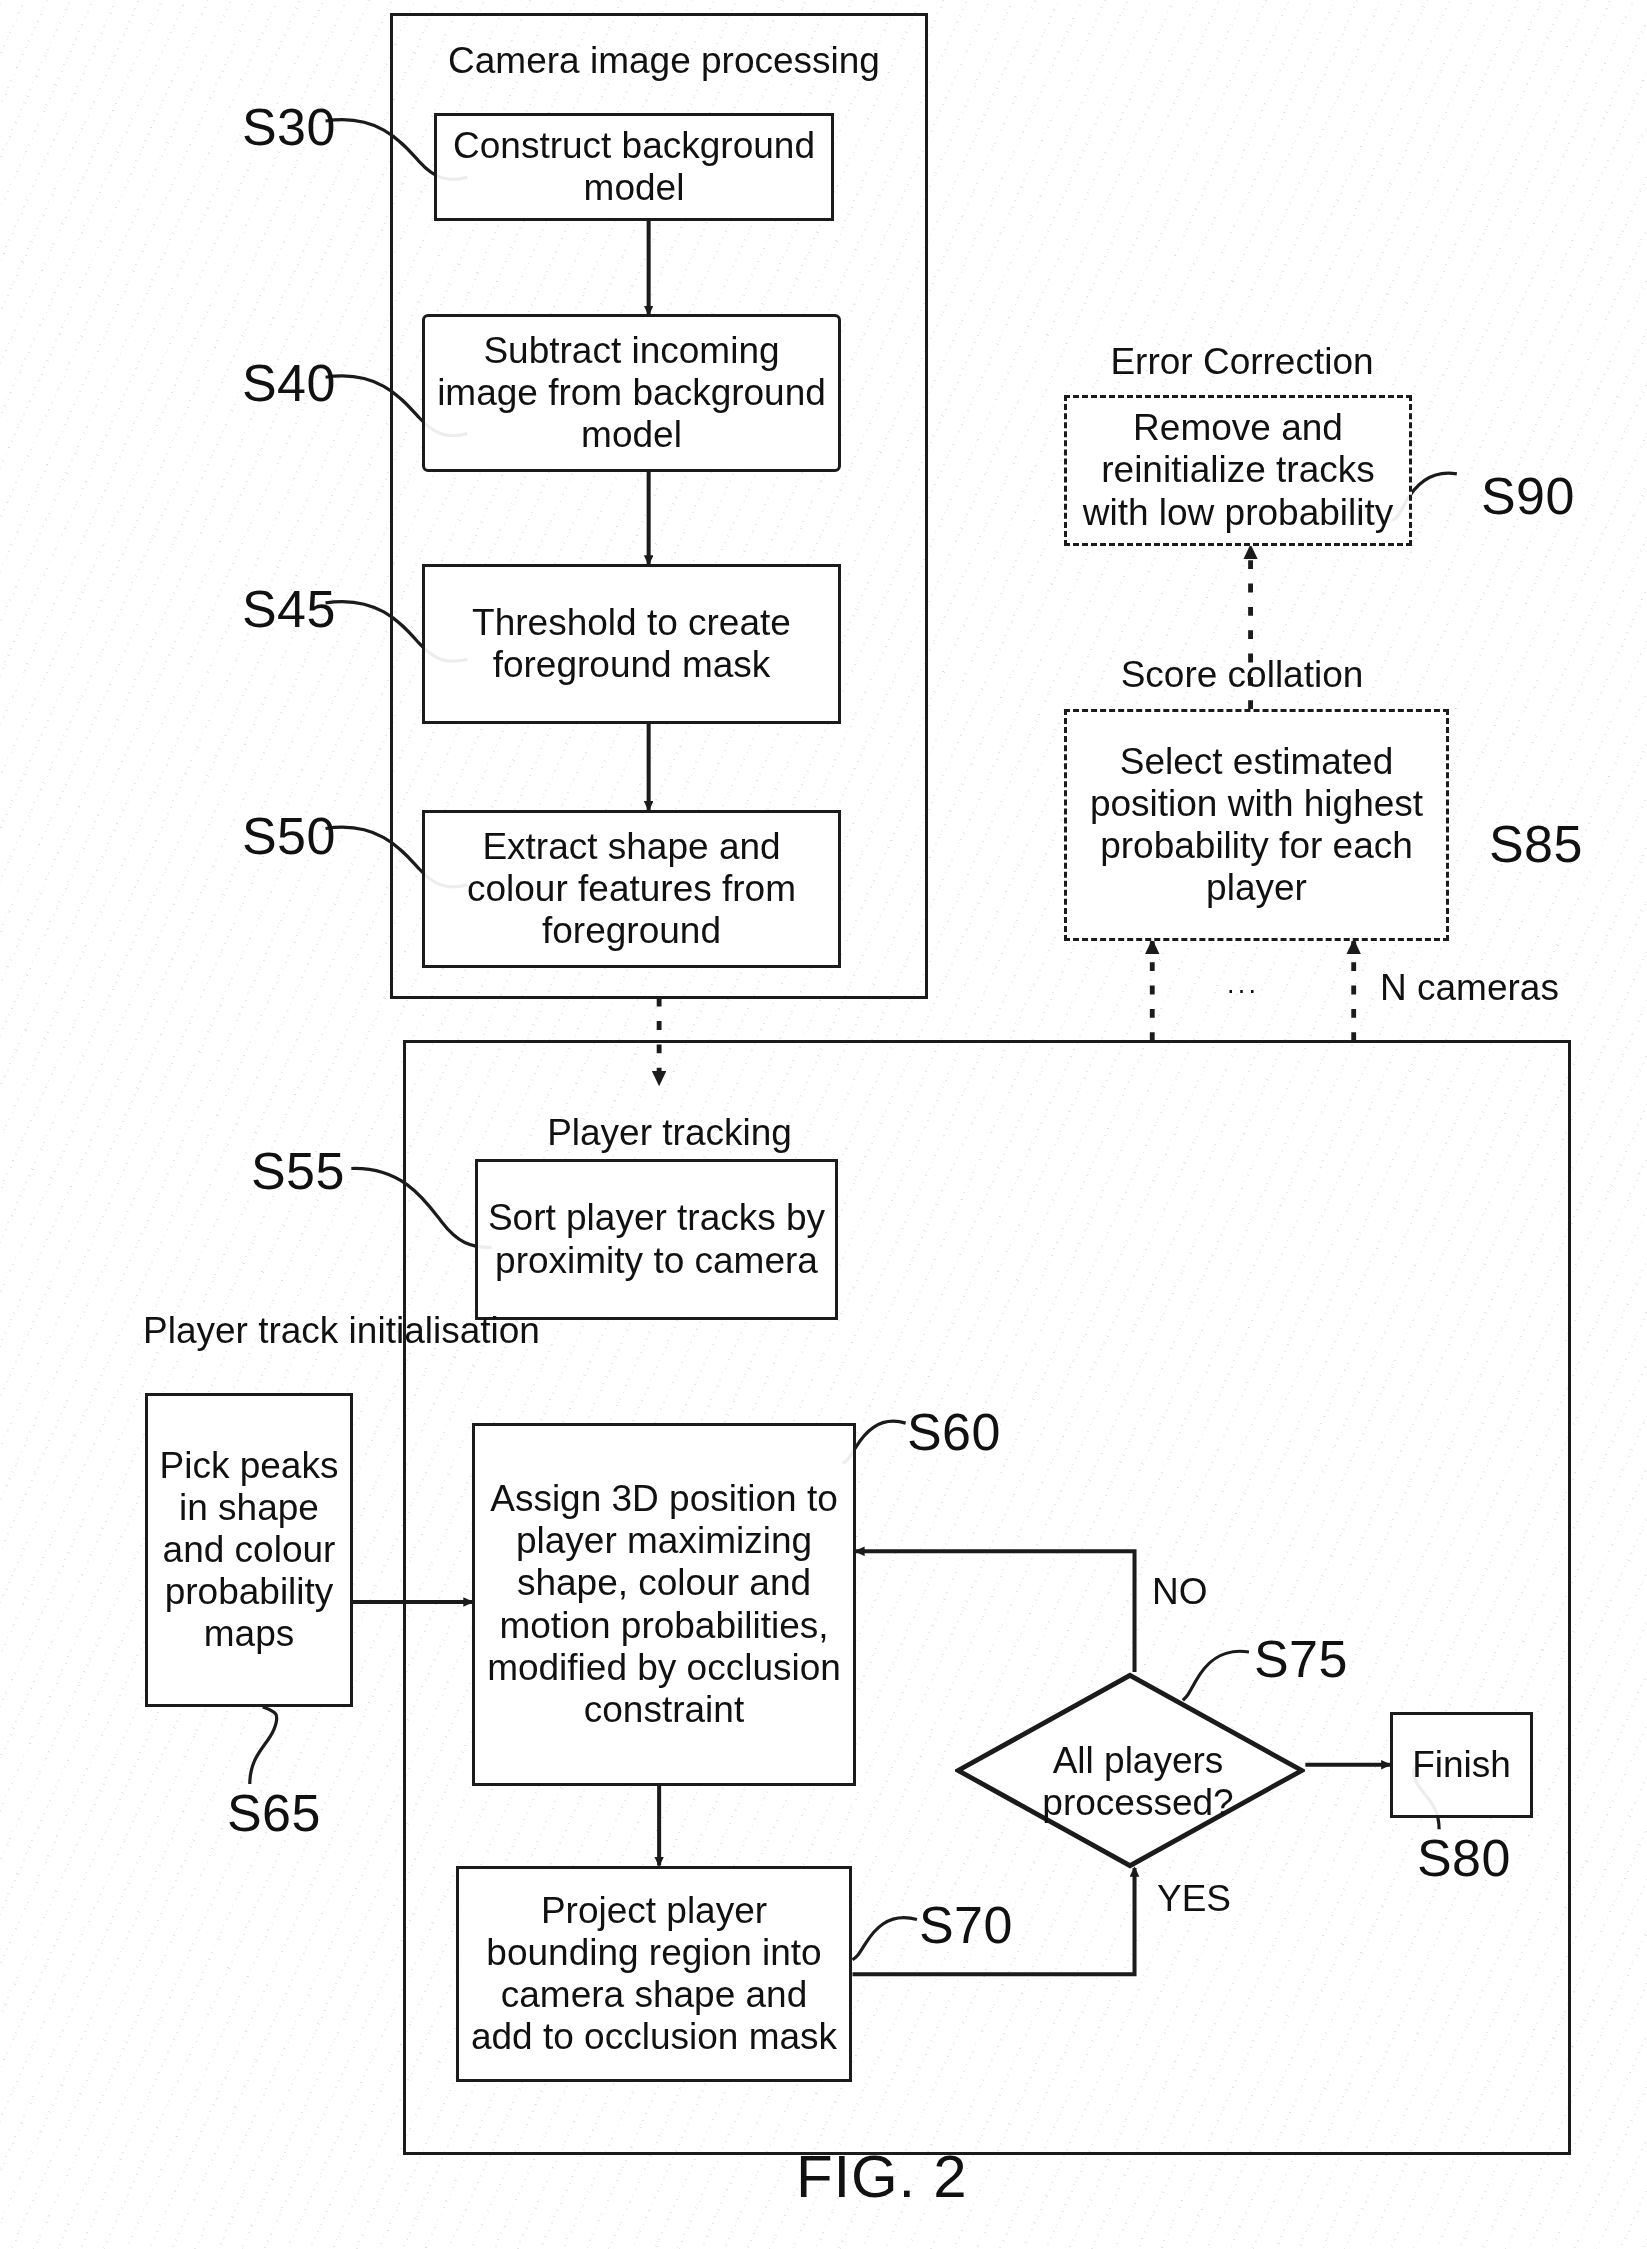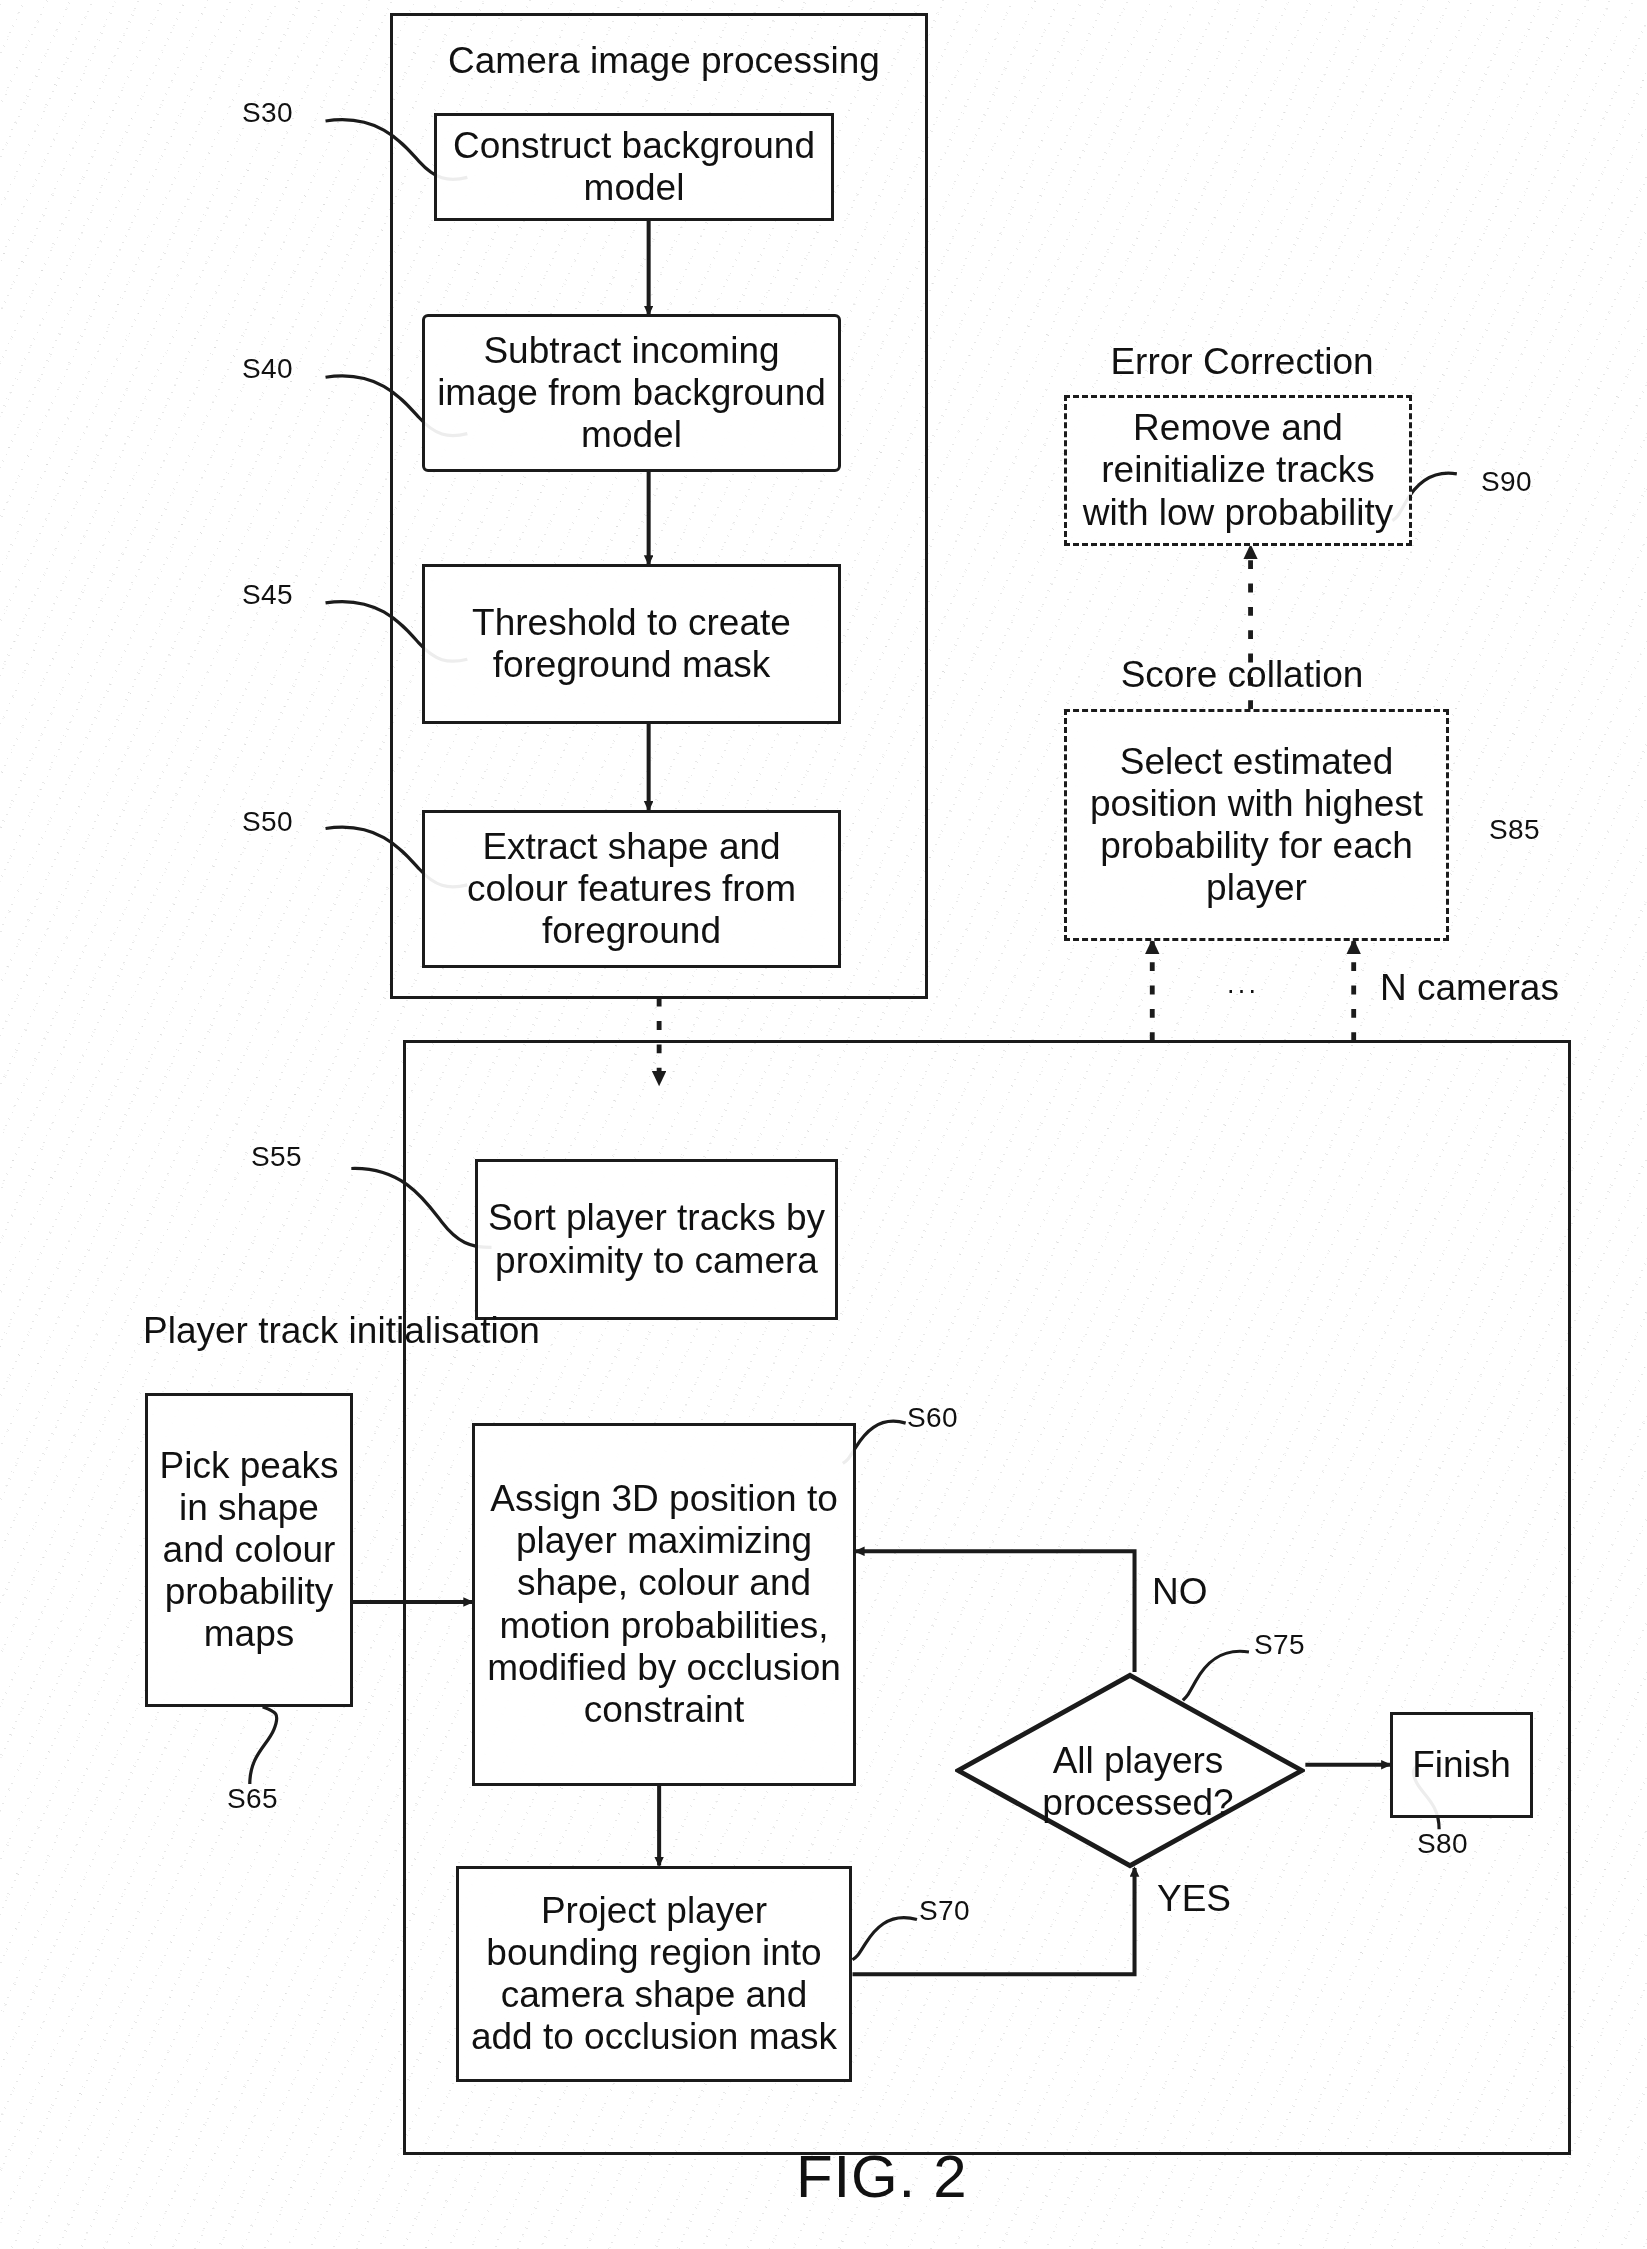--- a/index.html
+++ b/index.html
@@ -38,21 +38,21 @@
     background:rgba(255,255,255,0.92);
   }
   .solid-box{border:3.2px solid #1b1b1b;}
   .dashed-box{border:3.2px dashed #1b1b1b;}
   .group-box{border:3.2px solid #1b1b1b;background:transparent;}
 
   .lbl{
     position:absolute;white-space:nowrap;
     background:transparent;
   }
-  .step-ref{font-size:28px;letter-spacing:0.4px;}
+  .step-ref{font-size:52px;letter-spacing:0.4px;}
   .group-title{font-size:37px;}
   .node-text{font-size:37px;padding:4.8px 8px;}
   .edge-label{font-size:37px;}
   .fig-caption{font-size:60px;letter-spacing:0.8px;}
   .ellipsis{font-size:27px;letter-spacing:3.2px;}
 </style>
 </head>
 <body>
 
 <div id="paper-texture"></div>
@@ -147,20 +147,21 @@
   <div class="lbl group-title" style="left:1073px;top:654px;width:338px;text-align:center;">Score collation</div>
   <div class="node dashed-box" style="left:1064px;top:709px;width:385px;height:232px;">
     <div class="node-text">Select estimated position with highest probability for each player</div>
   </div>
   <div class="lbl step-ref" style="left:1489px;top:814px;">S85</div>
 
   <div class="lbl ellipsis" style="left:1227px;top:969px;">...</div>
   <div class="lbl edge-label" style="left:1380px;top:967px;">N cameras</div>
 
   <div class="node group-box" style="left:403px;top:1040px;width:1168px;height:1115px;"></div>
+  <div class="lbl group-title" style="left:484px;top:1112px;width:371px;text-align:center;">Player tracking</div>
 
   <div class="node solid-box" style="left:475px;top:1159px;width:363px;height:161px;">
     <div class="node-text">Sort player tracks by proximity to camera</div>
   </div>
   <div class="lbl step-ref" style="left:251px;top:1141px;">S55</div>
 
   <div class="node solid-box" style="left:472px;top:1423px;width:384px;height:363px;">
     <div class="node-text">Assign 3D position to player maximizing shape, colour and motion probabilities, modified by occlusion constraint</div>
   </div>
   <div class="lbl step-ref" style="left:907px;top:1402px;">S60</div>

